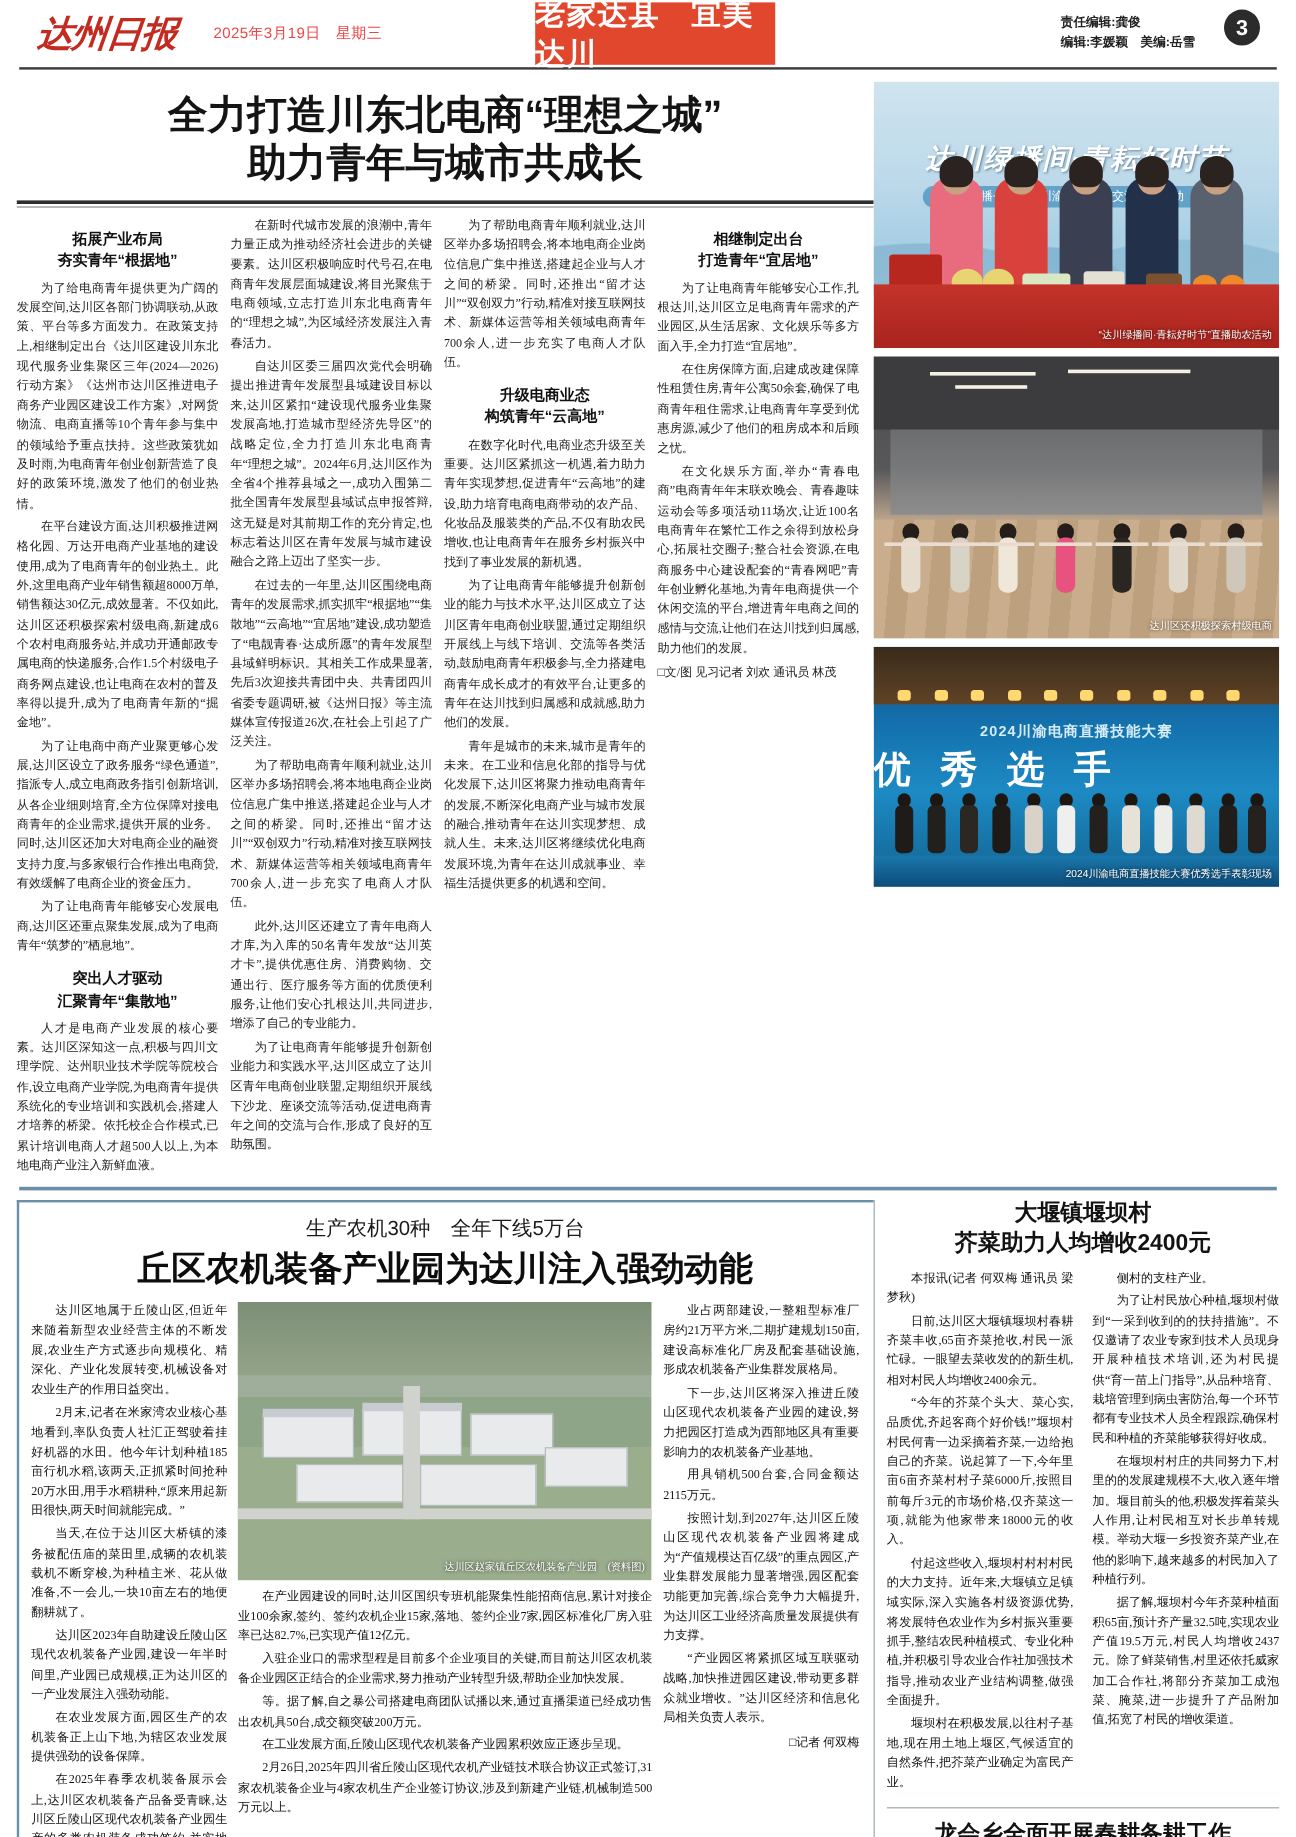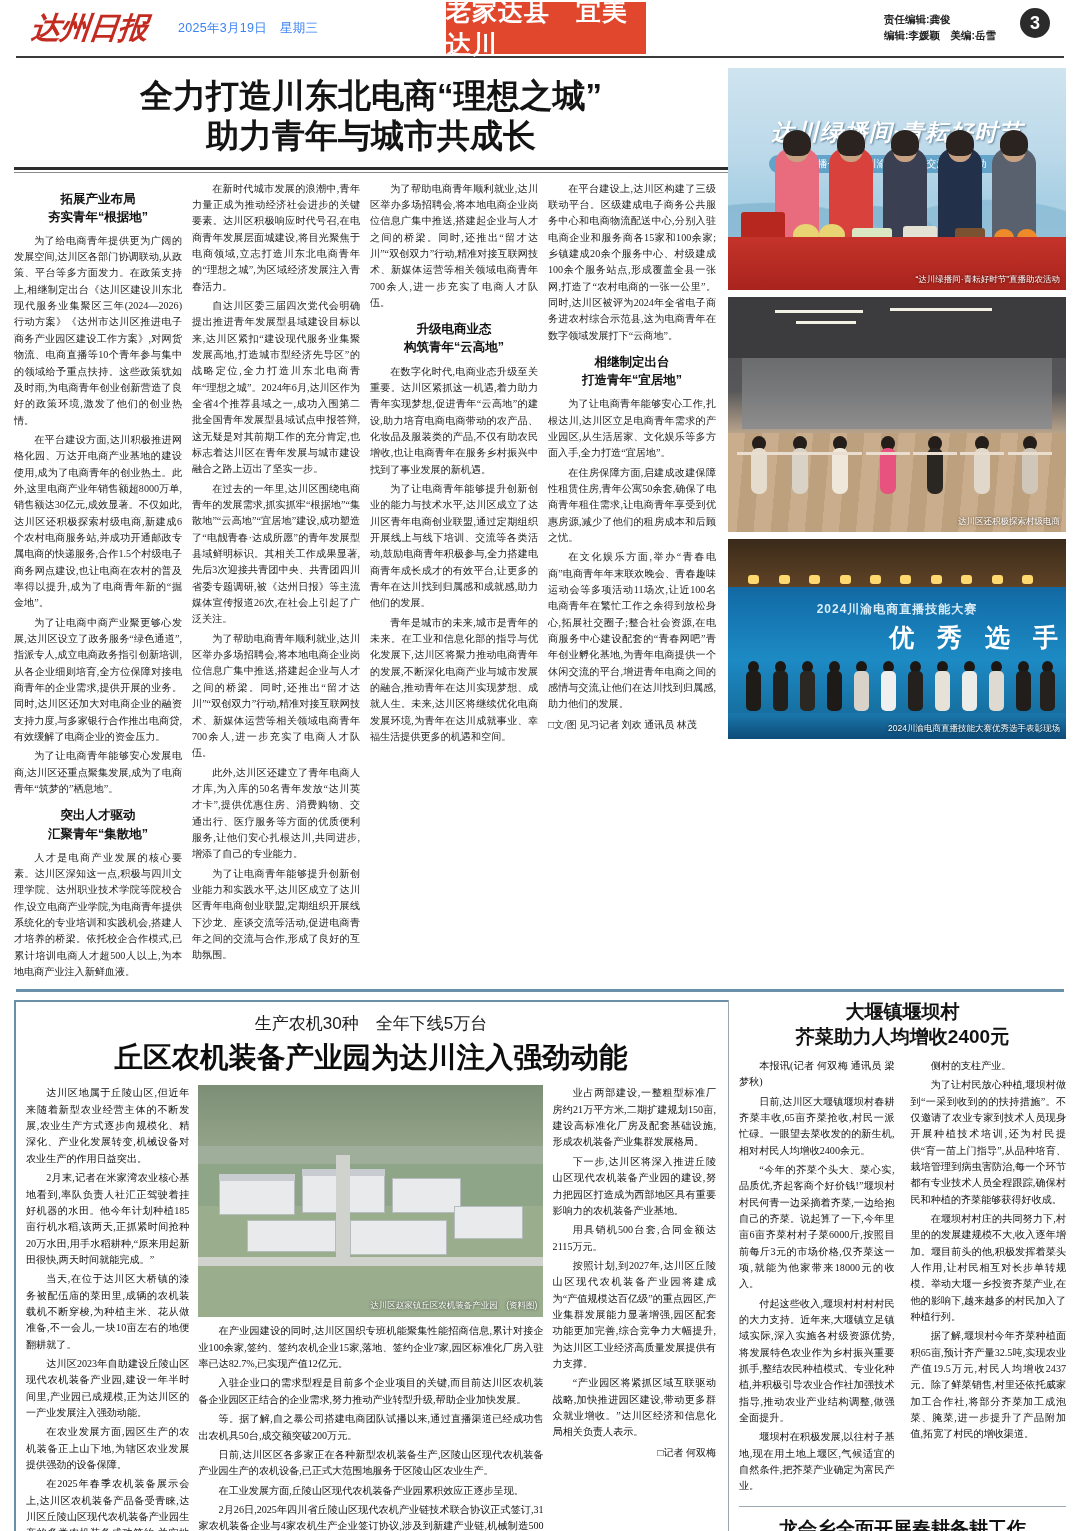--- a/index.html
+++ b/index.html
@@ -22,21 +22,21 @@
     width: 150px; height: 44px; display: flex; align-items: center;
     justify-content: center;
     color: #c32b20;
     font-family: "Liberation Serif", serif;
     font-size: 30px; font-weight: bold; font-style: italic;
     letter-spacing: -1px;
     transform: skewX(-6deg);
     white-space: nowrap;
   }
   .issue-date {
-    margin-left: 14px; font-size: 12.5px; color: #3b82f6;
+    margin-left: 14px; font-size: 12.5px; color: #ef4444;
     font-family: "Liberation Sans", sans-serif;
     letter-spacing: .3px;
   }
   .banner-box {
     position: absolute; left: 432px; top: 2px;
     width: 200px; height: 52px;
     background: #e1472c;
     display: flex; align-items: center; justify-content: center;
   }
   .banner-box span {
@@ -155,22 +155,22 @@
 
   .ph3 .stage { position: absolute; inset: 0; background: linear-gradient(180deg,#0f4f86 0%,#1473ae 34%,#1d8ac4 60%,#13628f 100%); }
   .ph3 .top { position: absolute; top: 0; left: 0; right: 0; height: 24%; background: linear-gradient(180deg,#3a2a1a,#5f4326); }
   .ph3 .lamp { position: absolute; top: 18%; width: 11px; height: 9px; background: #ffd870; border-radius: 3px; }
   .ph3 .t1 {
     position: absolute; top: 31%; left: 0; right: 0; text-align: center;
     color: #d7ecf7; font-size: 12px; font-weight: bold;
     font-family: "Liberation Sans", sans-serif; letter-spacing: 1px;
   }
   .ph3 .t2 {
-    position: absolute; top: 41%; left: 0; right: 0; text-align: right;
-    color: #ffffff; font-size: 25px; font-weight: bold;
+    position: absolute; top: 41%; left: 0; right: 0; text-align: left;
+    color: #ffffff; font-size: 31px; font-weight: bold;
     font-family: "Liberation Sans", sans-serif; letter-spacing: 8px;
   }
   .ph3 .contestant { position: absolute; bottom: 14%; width: 17px; }
   .ph3 .contestant .b { width: 15px; height: 40px; border-radius: 5px; margin: 0 auto; }
   .ph3 .contestant .h { width: 11px; height: 12px; border-radius: 50%; background: #1d1713; margin: 0 auto -2px; }
   .ph3 .floorlight { position: absolute; bottom: 0; left: 0; right: 0; height: 13%;
                      background: linear-gradient(180deg,#1a78ad,#0d4b78); }
   .ph-cap {
     position: absolute; right: 6px; bottom: 4px;
     color: #fff; font-size: 8.5px;
@@ -298,21 +298,20 @@
           <div class="sub-head">
             <div>升级电商业态</div>
             <div>构筑青年“云高地”</div>
           </div>
           <p>在数字化时代,电商业态升级至关重要。达川区紧抓这一机遇,着力助力青年实现梦想,促进青年“云高地”的建设,助力培育电商电商带动的农产品、化妆品及服装类的产品,不仅有助农民增收,也让电商青年在服务乡村振兴中找到了事业发展的新机遇。</p>
           <p>为了让电商青年能够提升创新创业的能力与技术水平,达川区成立了达川区青年电商创业联盟,通过定期组织开展线上与线下培训、交流等各类活动,鼓励电商青年积极参与,全力搭建电商青年成长成才的有效平台,让更多的青年在达川找到归属感和成就感,助力他们的发展。</p>
           <p>青年是城市的未来,城市是青年的未来。在工业和信息化部的指导与优化发展下,达川区将聚力推动电商青年的发展,不断深化电商产业与城市发展的融合,推动青年在达川实现梦想、成就人生。未来,达川区将继续优化电商发展环境,为青年在达川成就事业、幸福生活提供更多的机遇和空间。</p>
         </div>
 
         <div class="col">
-          <p>在平台建设上,达川区构建了三级联动平台。区级建成电子商务公共服务中心和电商物流配送中心,分别入驻电商企业和服务商各15家和100余家;乡镇建成20余个服务中心、村级建成100余个服务站点,形成覆盖全县一张网,打造了“农村电商的一张一公里”。同时,达川区被评为2024年全省电子商务进农村综合示范县,这为电商青年在数字领域发展打下“云商地”。</p>
           <div class="sub-head">
             <div>相继制定出台</div>
             <div>打造青年“宜居地”</div>
           </div>
           <p>为了让电商青年能够安心工作,扎根达川,达川区立足电商青年需求的产业园区,从生活居家、文化娱乐等多方面入手,全力打造“宜居地”。</p>
           <p>在住房保障方面,启建成改建保障性租赁住房,青年公寓50余套,确保了电商青年租住需求,让电商青年享受到优惠房源,减少了他们的租房成本和后顾之忧。</p>
           <p>在文化娱乐方面,举办“青春电商”电商青年年末联欢晚会、青春趣味运动会等多项活动11场次,让近100名电商青年在繁忙工作之余得到放松身心,拓展社交圈子;整合社会资源,在电商服务中心建设配套的“青春网吧”青年创业孵化基地,为青年电商提供一个休闲交流的平台,增进青年电商之间的感情与交流,让他们在达川找到归属感,助力他们的发展。</p>
           <div class="byline-end">□文/图 见习记者 刘欢 通讯员 林茂</div>
         </div>
 
@@ -511,21 +510,20 @@
             <div class="roof" style="left:6%;top:38%;width:22%;height:3%;"></div>
             <div class="roof" style="left:30%;top:36%;width:24%;height:3%;"></div>
             <div class="road" style="left:0;top:74%;width:100%;height:4%;"></div>
             <div class="road" style="left:40%;top:30%;width:4%;height:48%;"></div>
             <div class="bcap">达川区赵家镇丘区农机装备产业园　(资料图)</div>
           </div>
           <div class="bot-col" style="width:100%;">
             <p>在产业园建设的同时,达川区国织专班机能聚集性能招商信息,累计对接企业100余家,签约、签约农机企业15家,落地、签约企业7家,园区标准化厂房入驻率已达82.7%,已实现产值12亿元。</p>
             <p>入驻企业口的需求型程是目前多个企业项目的关键,而目前达川区农机装备企业园区正结合的企业需求,努力推动产业转型升级,帮助企业加快发展。</p>
             <p>等。据了解,自之暴公司搭建电商团队试播以来,通过直播渠道已经成功售出农机具50台,成交额突破200万元。</p>
-            <p>日前,达川区区各多家正在各种新型农机装备生产,区陵山区现代农机装备产业园生产的农机设备,已正式大范围地服务于区陵山区农业生产。</p>
             <p>在工业发展方面,丘陵山区现代农机装备产业园累积效应正逐步呈现。</p>
             <p>2月26日,2025年四川省丘陵山区现代农机产业链技术联合协议正式签订,31家农机装备企业与4家农机生产企业签订协议,涉及到新建产业链,机械制造500万元以上。</p>
 
           </div>
         </div>
 
         <div class="bot-col">
           <p>业占两部建设,一整粗型标准厂房约21万平方米,二期扩建规划150亩,建设高标准化厂房及配套基础设施,形成农机装备产业集群发展格局。</p>
           <p>下一步,达川区将深入推进丘陵山区现代农机装备产业园的建设,努力把园区打造成为西部地区具有重要影响力的农机装备产业基地。</p>
           <p>用具销机500台套,合同金额达2115万元。</p>

